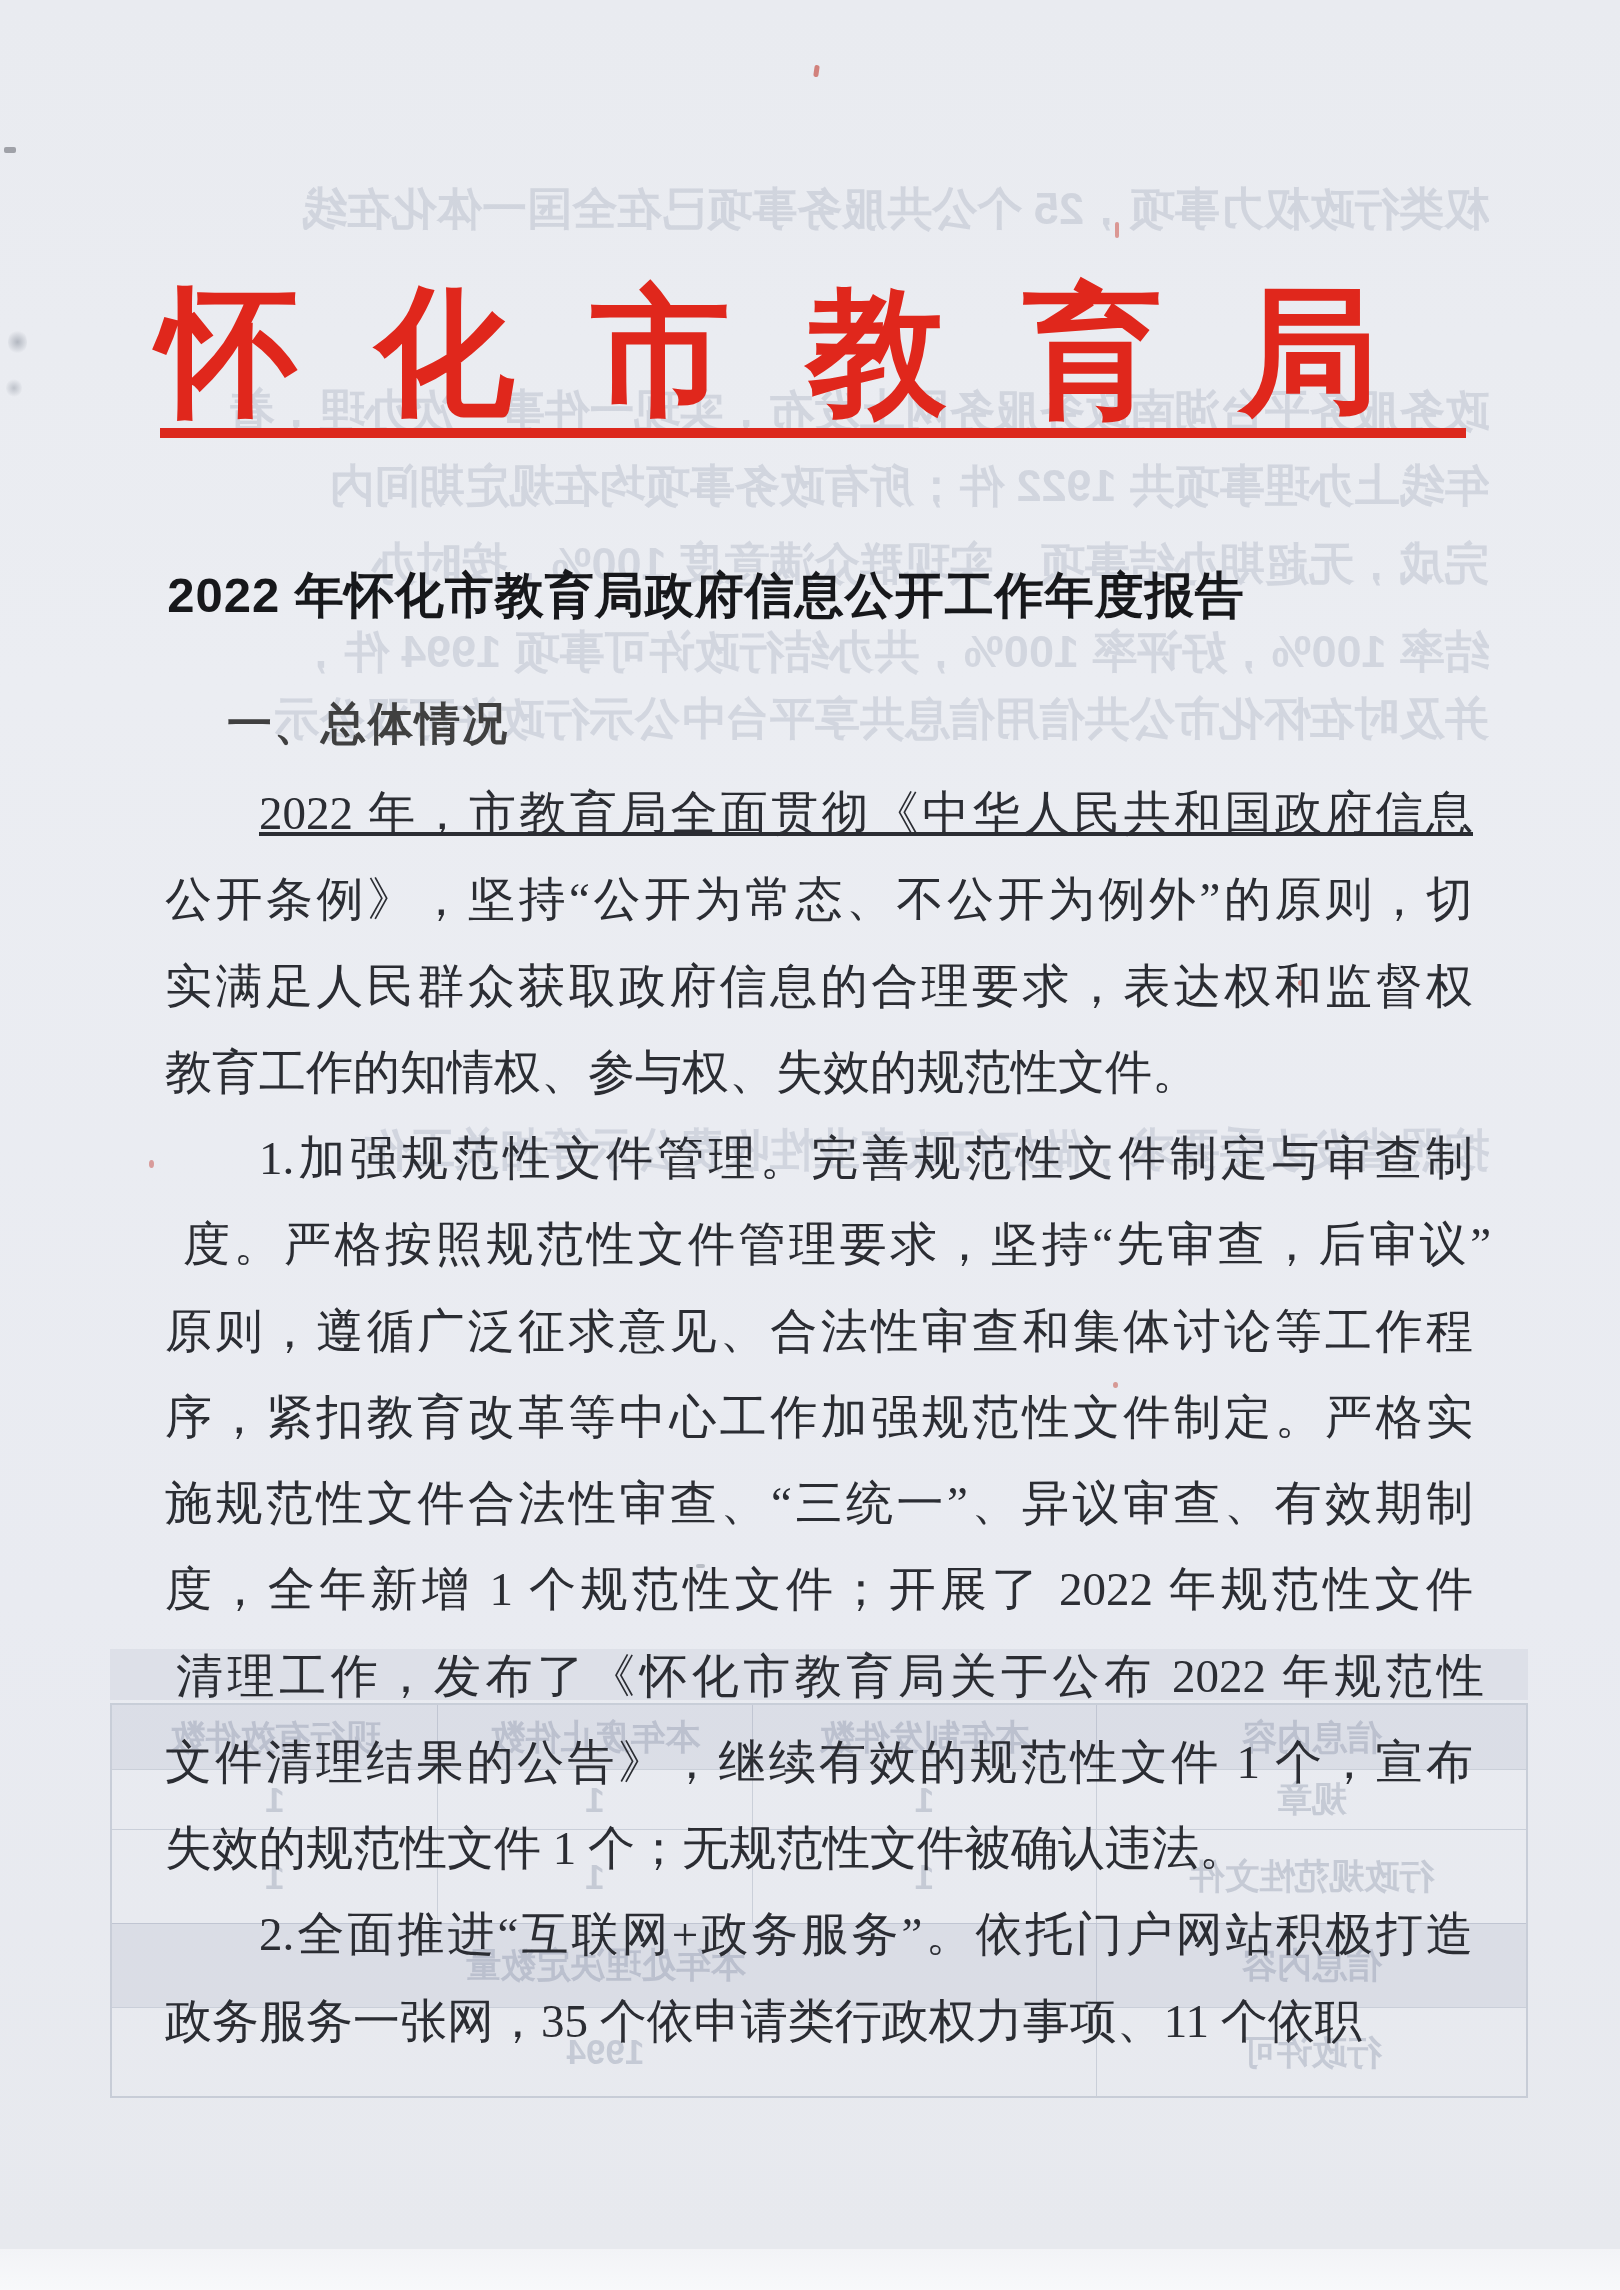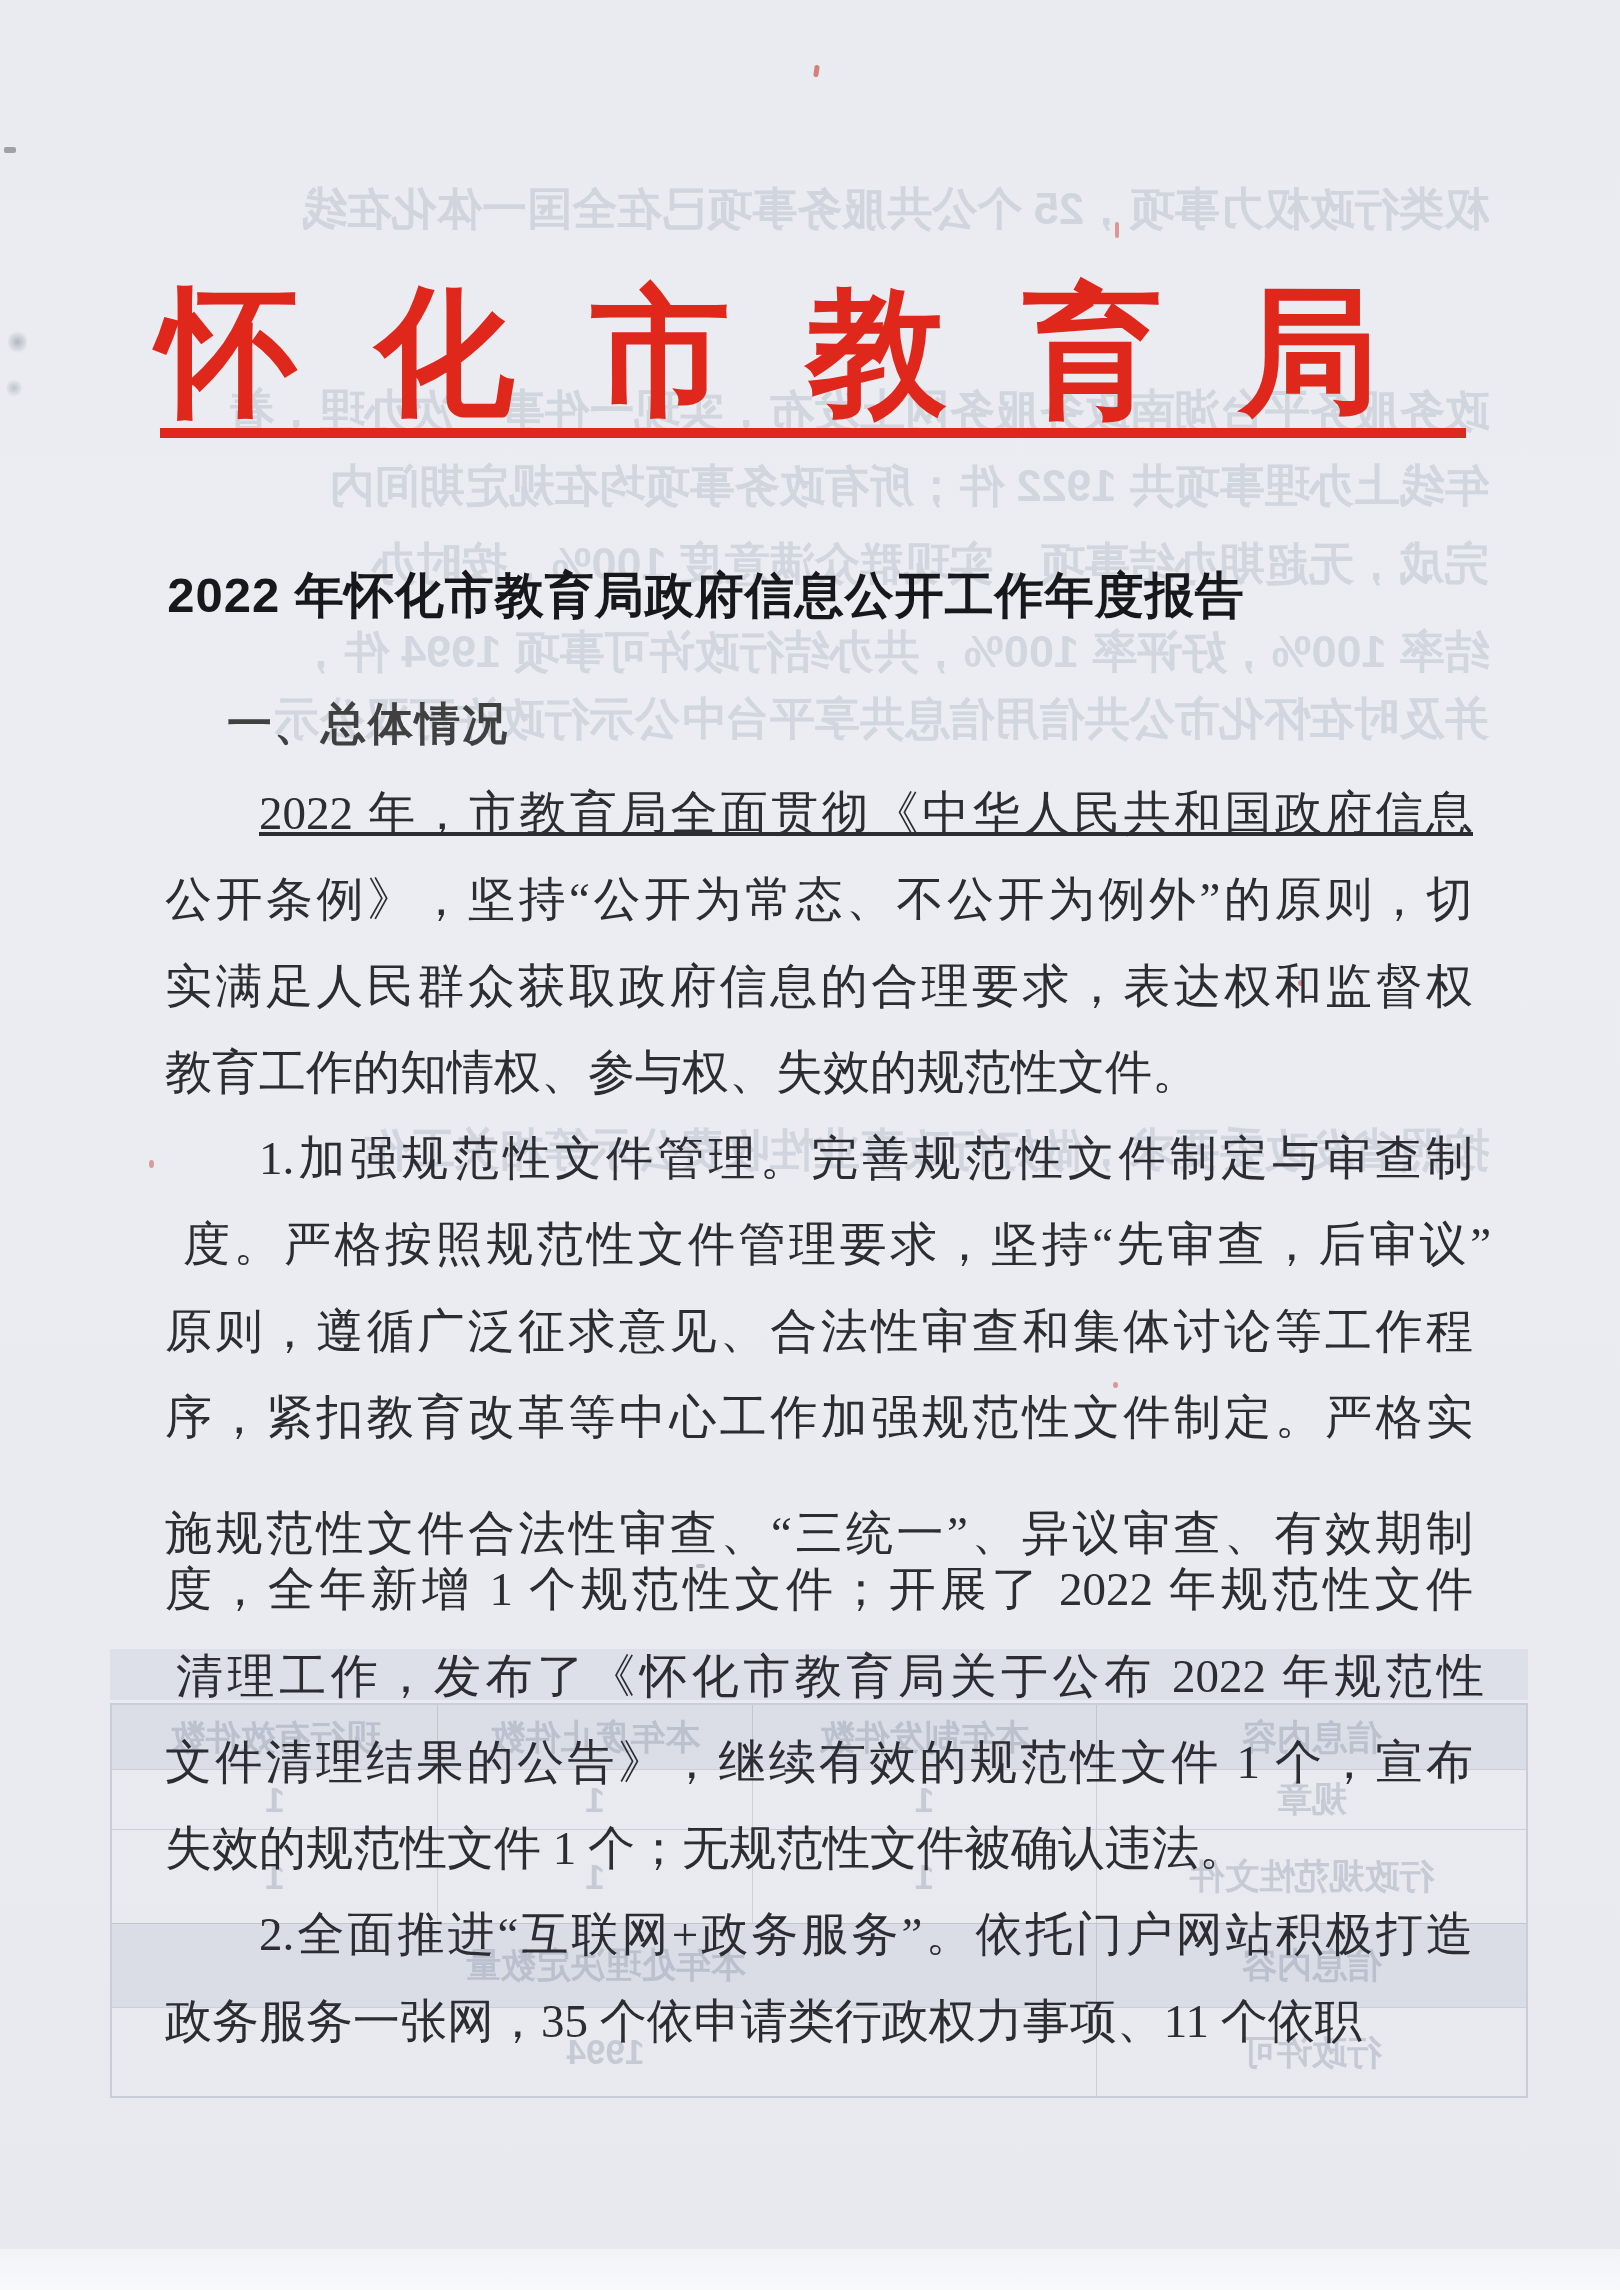--- a/index.html
+++ b/index.html
@@ -164,21 +164,21 @@
   <div class="section-heading">一、总体情况</div>
   <div id="body-lines">
       <div class="body-line indent" style="top: 784px; text-decoration: underline;">2022 年，市教育局全面贯彻《中华人民共和国政府信息</div>
       <div class="body-line" style="top: 870px;">公开条例》，坚持“公开为常态、不公开为例外”的原则，切</div>
       <div class="body-line" style="top: 957px;">实满足人民群众获取政府信息的合理要求，表达权和监督权</div>
       <div class="body-line para-end" style="top: 1043px;">教育工作的知情权、参与权、失效的规范性文件。</div>
       <div class="body-line indent" style="top: 1129px;">1.加强规范性文件管理。完善规范性文件制定与审查制</div>
       <div class="body-line" style="top: 1215px; margin-left: 18px;">度。严格按照规范性文件管理要求，坚持“先审查，后审议”</div>
       <div class="body-line" style="top: 1302px;">原则，遵循广泛征求意见、合法性审查和集体讨论等工作程</div>
       <div class="body-line" style="top: 1388px;">序，紧扣教育改革等中心工作加强规范性文件制定。严格实</div>
-      <div class="body-line" style="top: 1474px; margin-top: 30px;">施规范性文件合法性审查、“三统一”、异议审查、有效期制</div>
+      <div class="body-line" style="top: 1474px;">施规范性文件合法性审查、“三统一”、异议审查、有效期制</div>
       <div class="body-line" style="top: 1560px;">度，全年新增 1 个规范性文件；开展了 2022 年规范性文件</div>
       <div class="body-line" style="top: 1647px; margin-left: 11px;">清理工作，发布了《怀化市教育局关于公布 2022 年规范性</div>
       <div class="body-line" style="top: 1733px;">文件清理结果的公告》，继续有效的规范性文件 1 个，宣布</div>
       <div class="body-line para-end" style="top: 1819px;">失效的规范性文件 1 个；无规范性文件被确认违法。</div>
       <div class="body-line indent" style="top: 1905px;">2.全面推进“互联网+政务服务”。依托门户网站积极打造</div>
       <div class="body-line para-end" style="top: 1992px;">政务服务一张网，35 个依申请类行政权力事项、11 个依职</div>
     </div>
 </div>
 
 <div class="scanner-strip"></div>

